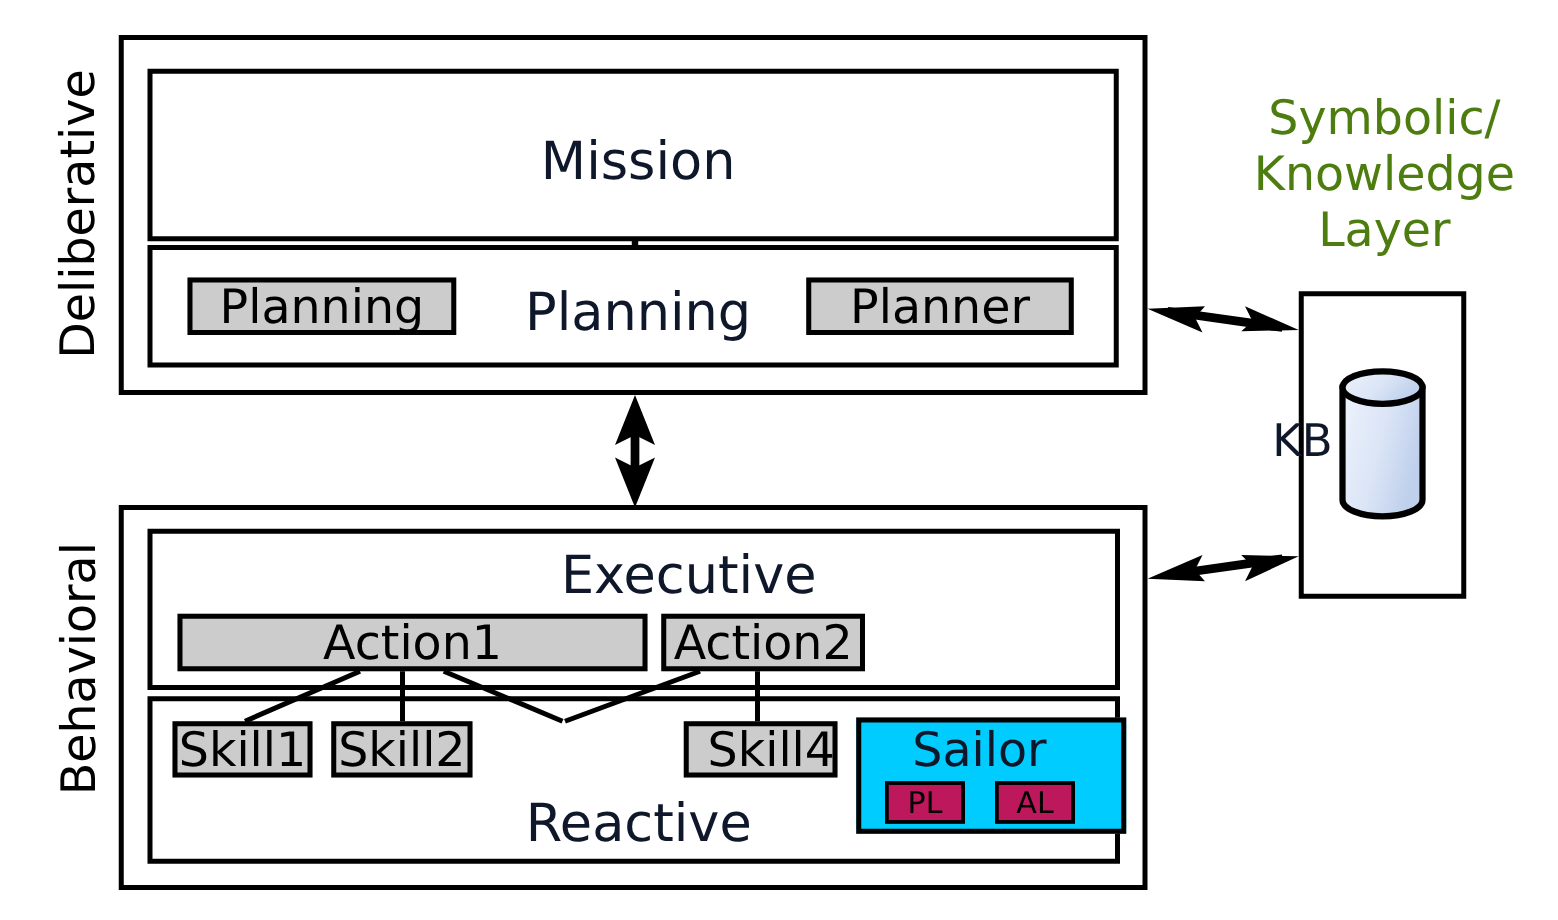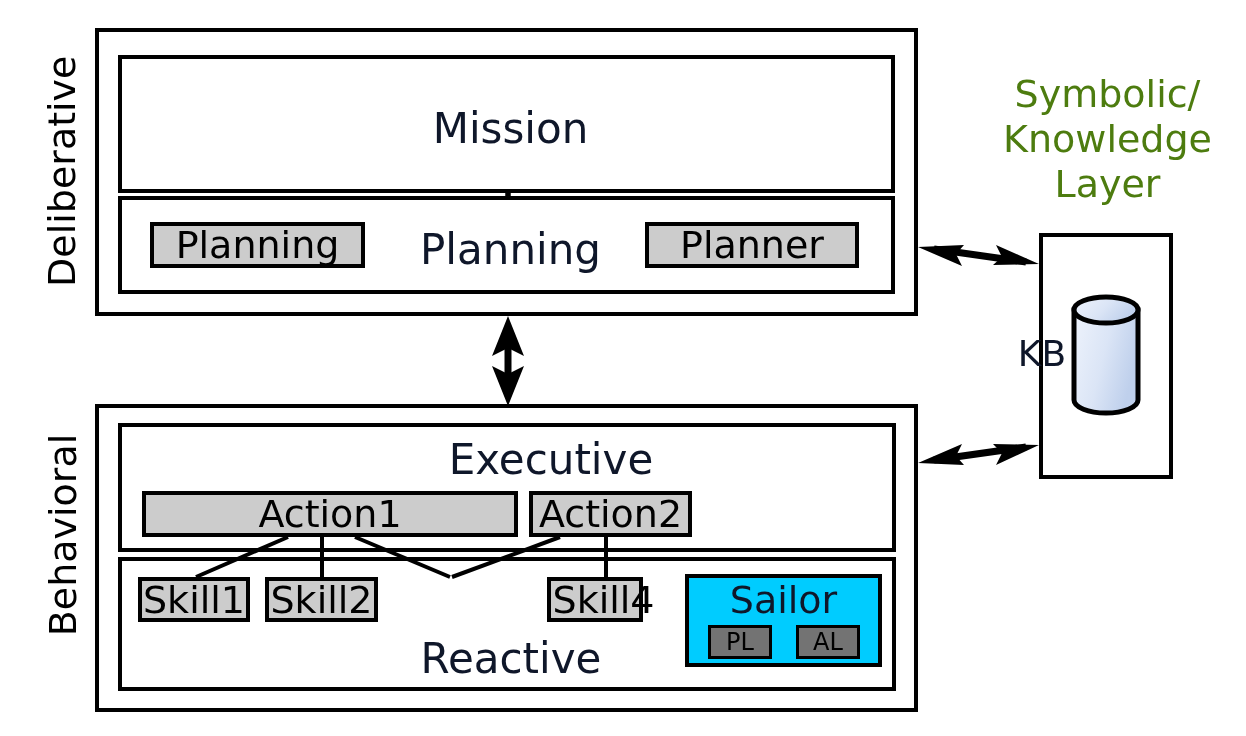--- a/index.html
+++ b/index.html
@@ -43,21 +43,21 @@
   .cyan-box {
     position: absolute;
     box-sizing: border-box;
     border: 4px solid #000000;
     background: #00ccff;
   }
   .yellow-box {
     position: absolute;
     box-sizing: border-box;
     border: 3px solid #000000;
-    background: #737373;
+    background: #be185d;
     display: flex;
     align-items: flex-end;
     justify-content: center;
     white-space: nowrap;
   }
   .lbl {
     position: absolute;
     white-space: nowrap;
     color: #0f172a;
   }
@@ -143,25 +143,25 @@
       <span>Reactive</span>
     </div>
   </div>
 
   <div class="grey-box t-38" style="left:138px; top:577px; width:112px; height:45px;">
     <span>Skill1</span>
   </div>
   <div class="grey-box t-38" style="left:265px; top:577px; width:113px; height:45px;">
     <span>Skill2</span>
   </div>
-  <div class="grey-box t-38" style="left:547px; top:577px; width:96px; height:45px;padding-left:17px;">
+  <div class="grey-box t-38" style="left:547px; top:577px; width:123px; height:45px;padding-left:17px;">
     <span>Skill4</span>
   </div>
 
-  <div class="cyan-box" style="left:685px; top:574px; width:197px; height:93px;">
+  <div class="cyan-box" style="left:685px; top:574px; width:216px; height:93px;">
     <div class="lbl t-38" style="left:0; top:-2px; width:189px; height:48px; display:flex; align-items:center; justify-content:center;">
       <span>Sailor</span>
     </div>
     <div class="yellow-box t-24" style="left:19px; top:47px; width:64px; height:34px;">
       <span>PL</span>
     </div>
     <div class="yellow-box t-24" style="left:107px; top:47px; width:64px; height:34px;">
       <span>AL</span>
     </div>
   </div>

